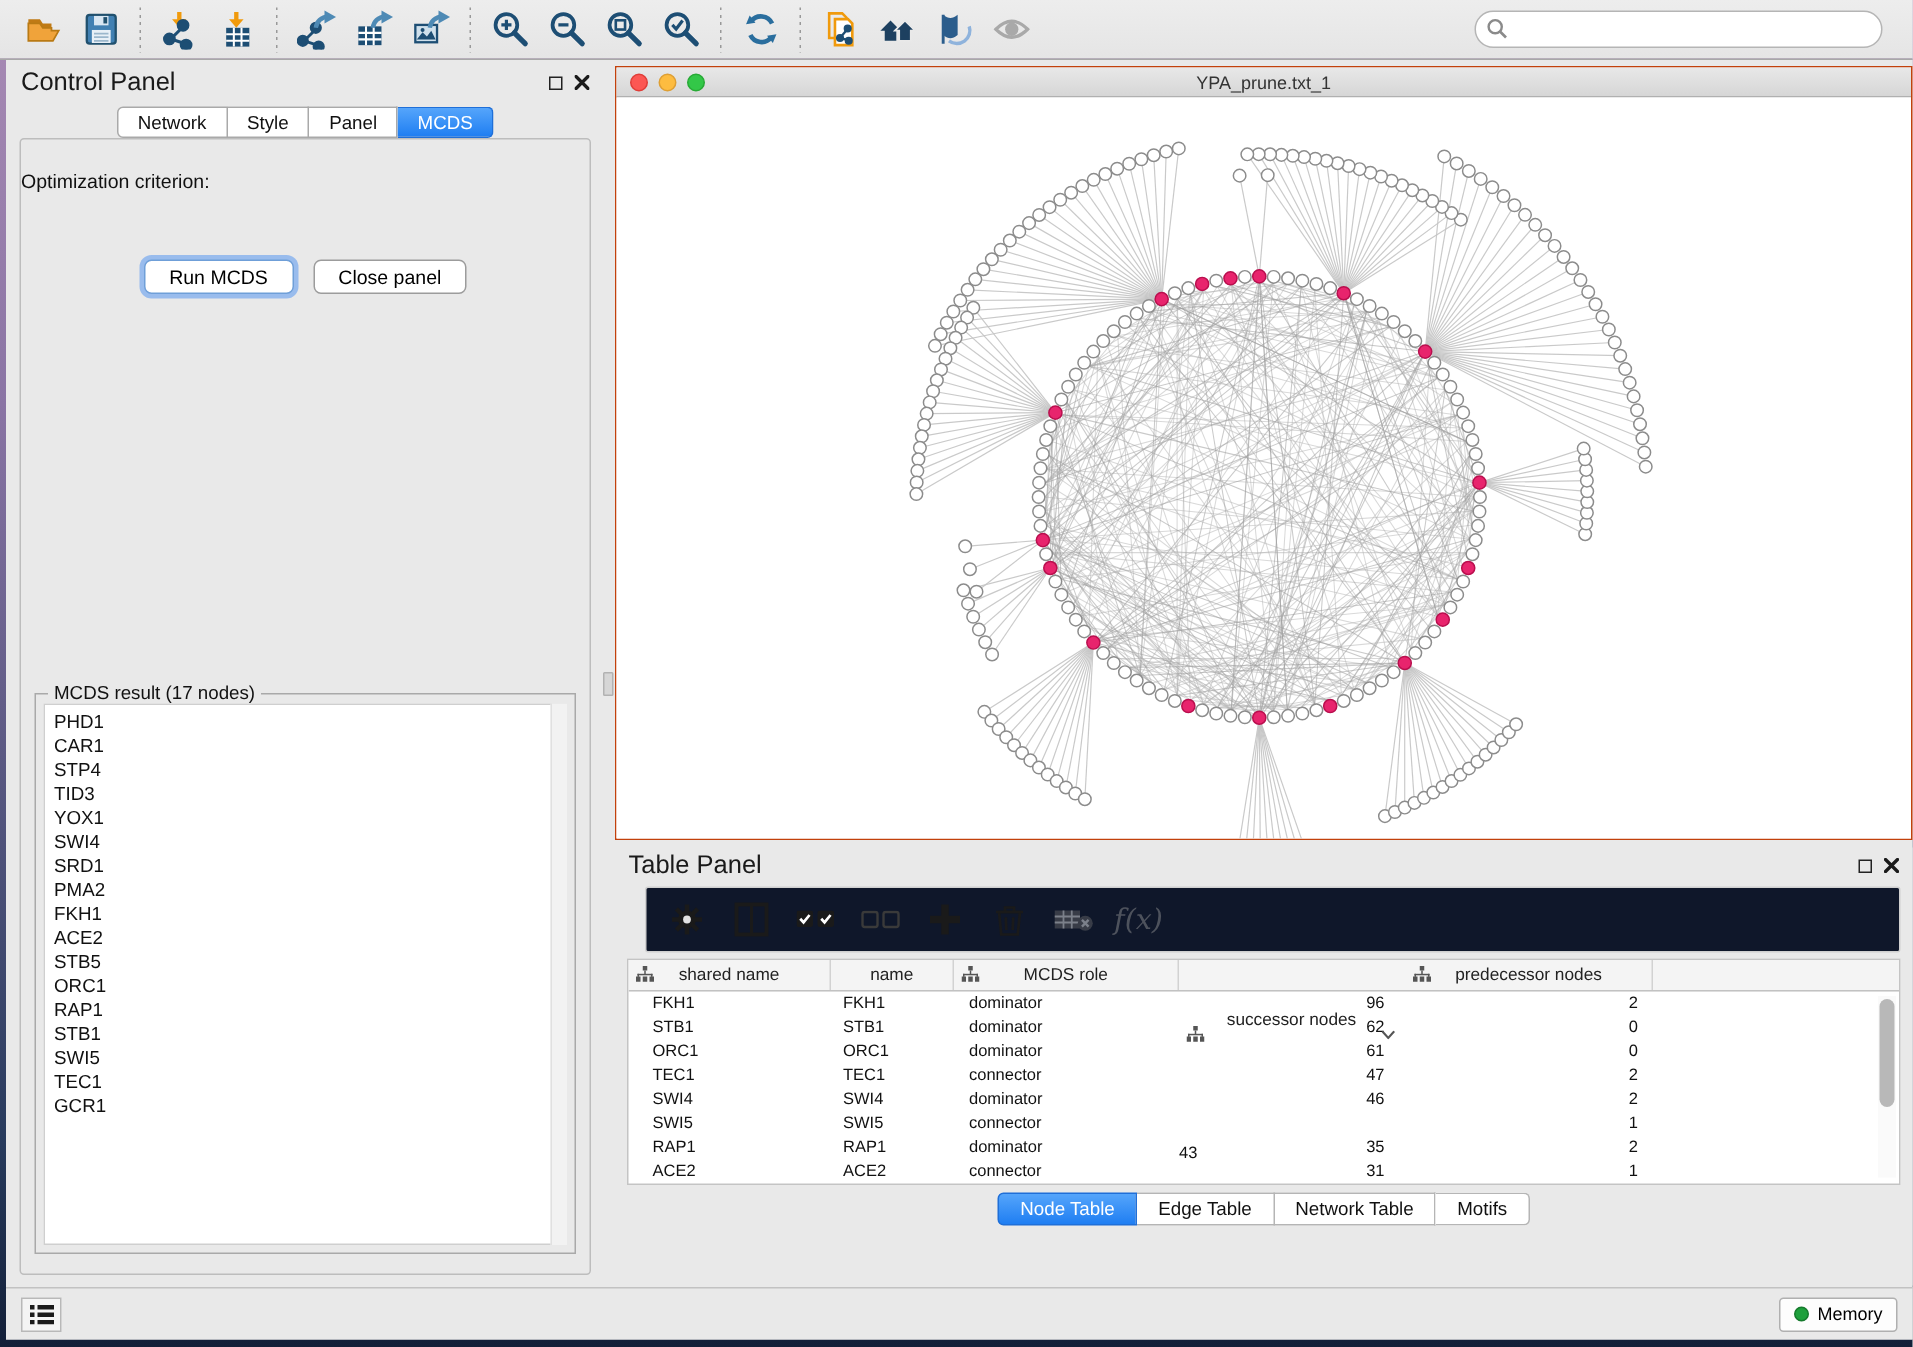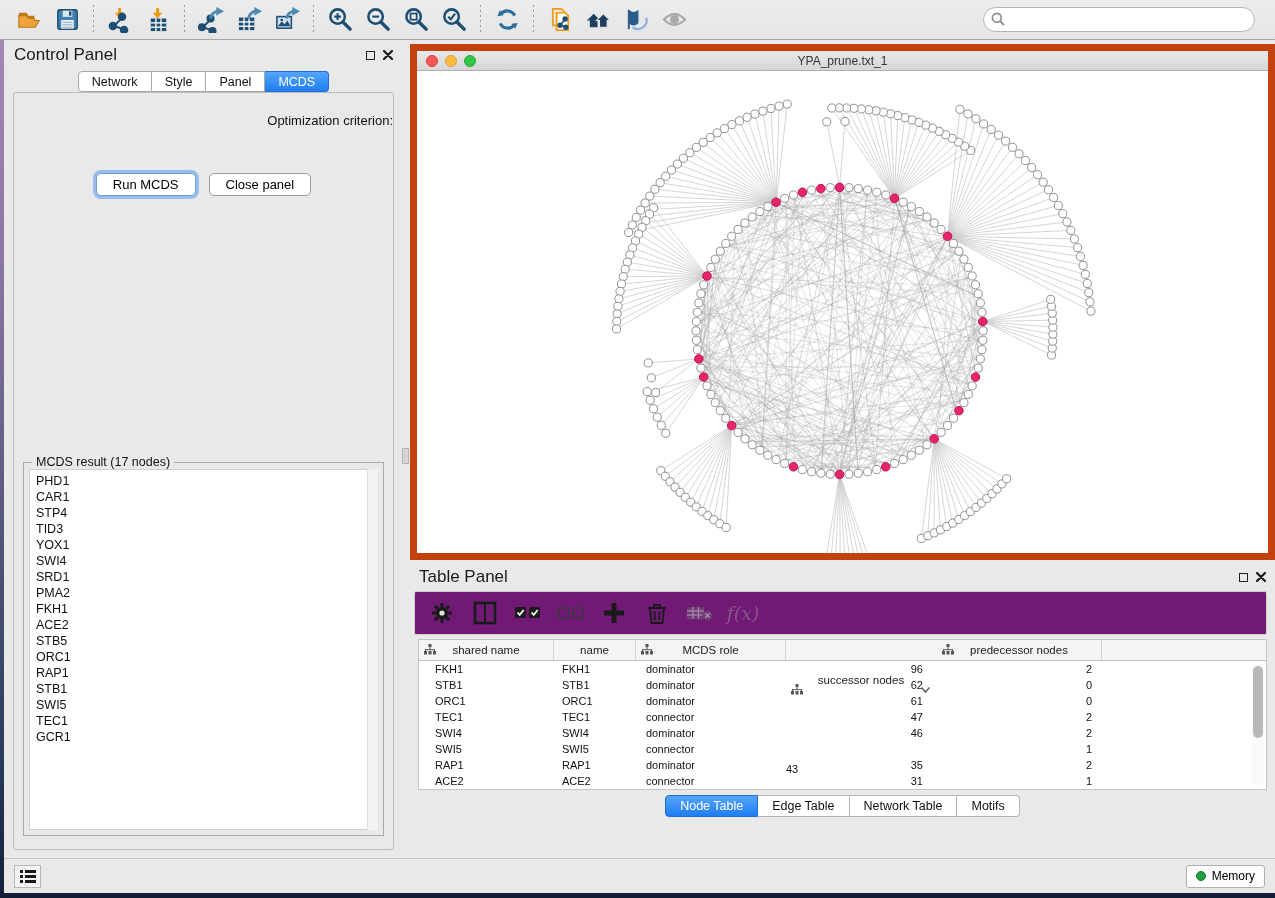--- a/index.html
+++ b/index.html
@@ -36,21 +36,21 @@
 
   .cp-tabs { display:flex; justify-content:center; margin-top:4px; position:relative; z-index:2; }
   .cp-tab { height:21px; padding:0 13px; background:#fff; border:1px solid #a9a9a9; border-left:none;
     font-size:12.5px; display:flex; align-items:center; cursor:pointer; color:#111; }
   .cp-tab:first-child { border-left:1px solid #a9a9a9; border-radius:4px 0 0 4px; }
   .cp-tab:last-child { border-radius:0 4px 4px 0; }
   .cp-tab.active { background:linear-gradient(180deg,#55a5fb,#1f7ef2); color:#fff; border-color:#1f6fd8; }
 
   .cp-content { position:absolute; left:8px; right:8px; top:49px; bottom:7px;
     background:#e9e9e9; border:1px solid #bdbdbd; border-radius:3px; }
-  .opt-label { text-align:right; margin-top:20px; font-size:13px; }
+  .opt-label { text-align:left; margin-top:20px; font-size:13px; }
   .criterion { position:absolute; left:37px; right:34px; top:44px; height:24px; background:#fff;
     border:1px solid #b3b3b3; border-radius:5px; display:flex; align-items:center; cursor:pointer; }
   .criterion .val { padding-left:9px; font-size:12.5px; white-space:nowrap; }
   .stepper { margin-left:auto; width:21px; height:22px; border-radius:4px;
     background:linear-gradient(180deg,#6aa9f9,#2a7be9); display:flex; flex-direction:column;
     align-items:center; justify-content:center; gap:1px; margin-right:1px; }
   .stepper svg { width:9px; height:6px; display:block; }
   .cp-buttons { position:absolute; top:80px; left:0; right:0; display:flex; justify-content:center; gap:13px; }
   .cp-btn { height:23px; padding:0 16px; background:#fff; border:1px solid #9c9c9c; border-radius:5px;
     font-size:13px; cursor:pointer; font-family:"Liberation Sans",sans-serif; }
@@ -66,35 +66,35 @@
     border-left:1px solid #e0e0e0; }
 
   
   .splitter { position:absolute; left:398px; top:3px; width:8px; bottom:36px; }
   .grip { position:absolute; left:0px; top:405px; width:7px; height:16px; background:#d6d6d6;
     border:1px solid #b2b2b2; border-radius:1px; cursor:col-resize; }
 
   
   .right-region { position:absolute; left:403px; top:0; right:0; bottom:36px; }
   .net-window { position:absolute; left:3px; right:0; top:4px; height:516px;
-    border:7px solid #c2410c; background:#fff; }
+    border:1px solid #c2410c; background:#fff; }
   .net-titlebar { height:20px; background:linear-gradient(180deg,#e8e8e8,#d6d6d6);
     border-bottom:1px solid #b0b0b0; display:flex; align-items:center; position:relative; }
   .traffic { display:flex; gap:7px; margin-left:9px; }
   .light { width:12px; height:12px; border-radius:50%; cursor:pointer; }
   .light.red { background:#fc5753; border:1px solid #df3d38; }
   .light.yellow { background:#fdbc40; border:1px solid #de9f34; }
   .light.green { background:#33c748; border:1px solid #27aa35; }
   .net-title { position:absolute; left:0; right:0; text-align:center; font-size:12px; color:#333; }
   .net-canvas { position:absolute; left:0; right:0; top:20px; bottom:0; background:#fff; }
   .net-canvas svg { display:block; width:100%; height:100%; }
 
   
   .table-panel { position:absolute; left:3px; right:0; top:525px; bottom:0; background:#e9e9e9; }
-  .tp-toolbar { position:absolute; left:4px; right:8px; top:26px; height:44px; background:#701a75;
+  .tp-toolbar { position:absolute; left:20px; right:8px; top:26px; height:44px; background:#0f172a;
     border:1px solid #d0d0d0; border-radius:2px; display:flex; align-items:center; gap:17px; padding:0 14px; }
   .tp-ic { width:26px; height:26px; display:flex; align-items:center; justify-content:center; cursor:pointer; }
   .tp-ic svg { display:block; }
   .tp-ic.disabled { opacity:.45; cursor:default; }
   .fx { font-family:"DejaVu Serif", serif; font-style:italic; font-size:19px; color:#9a9a9a; }
 
   .tp-table { position:absolute; left:8px; right:8px; top:74px; bottom:67px; background:#fff;
     border:1px solid #c4c4c4; overflow:hidden; }
   .thead { display:flex; height:21px; border-bottom:1px solid #c2c2c2; background:#f4f4f4; }
   .th { position:relative; border-right:1px solid #d2d2d2; display:flex; align-items:center;

